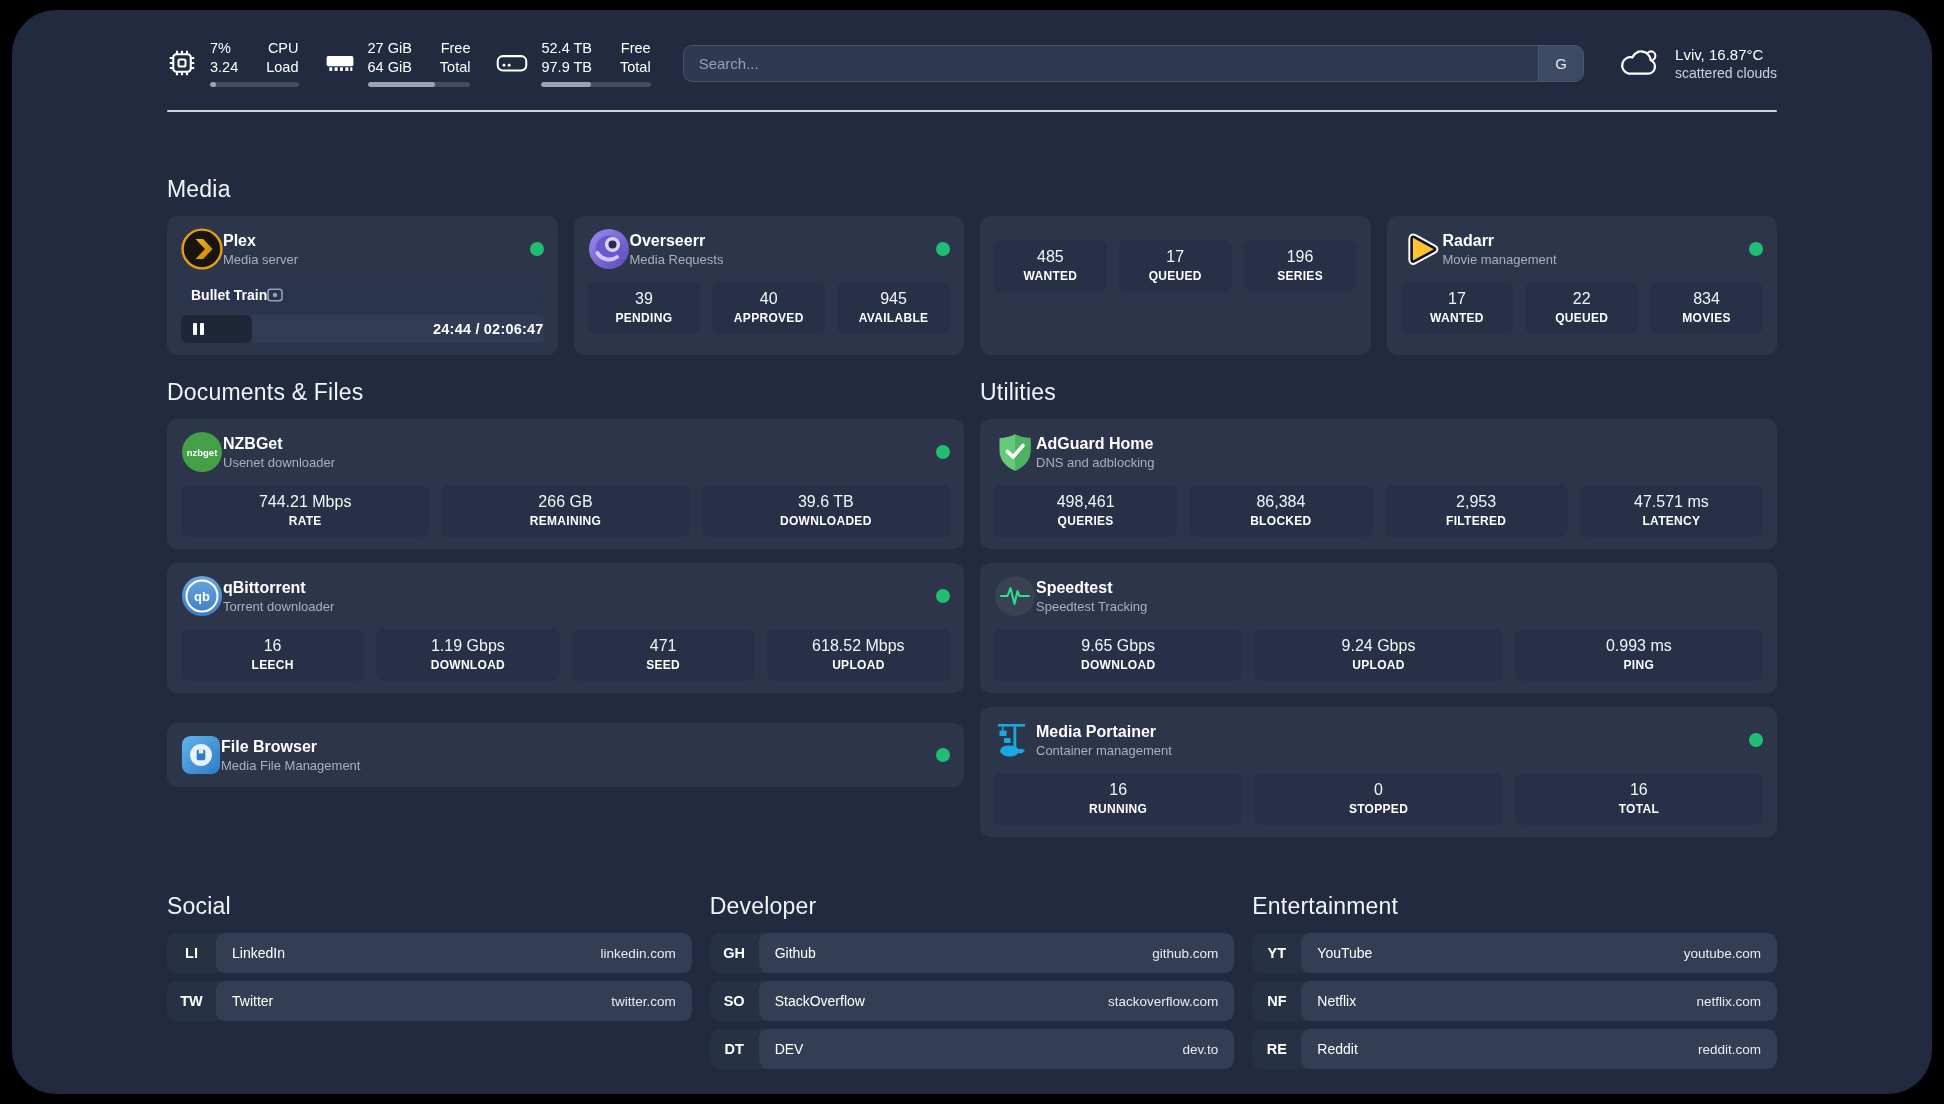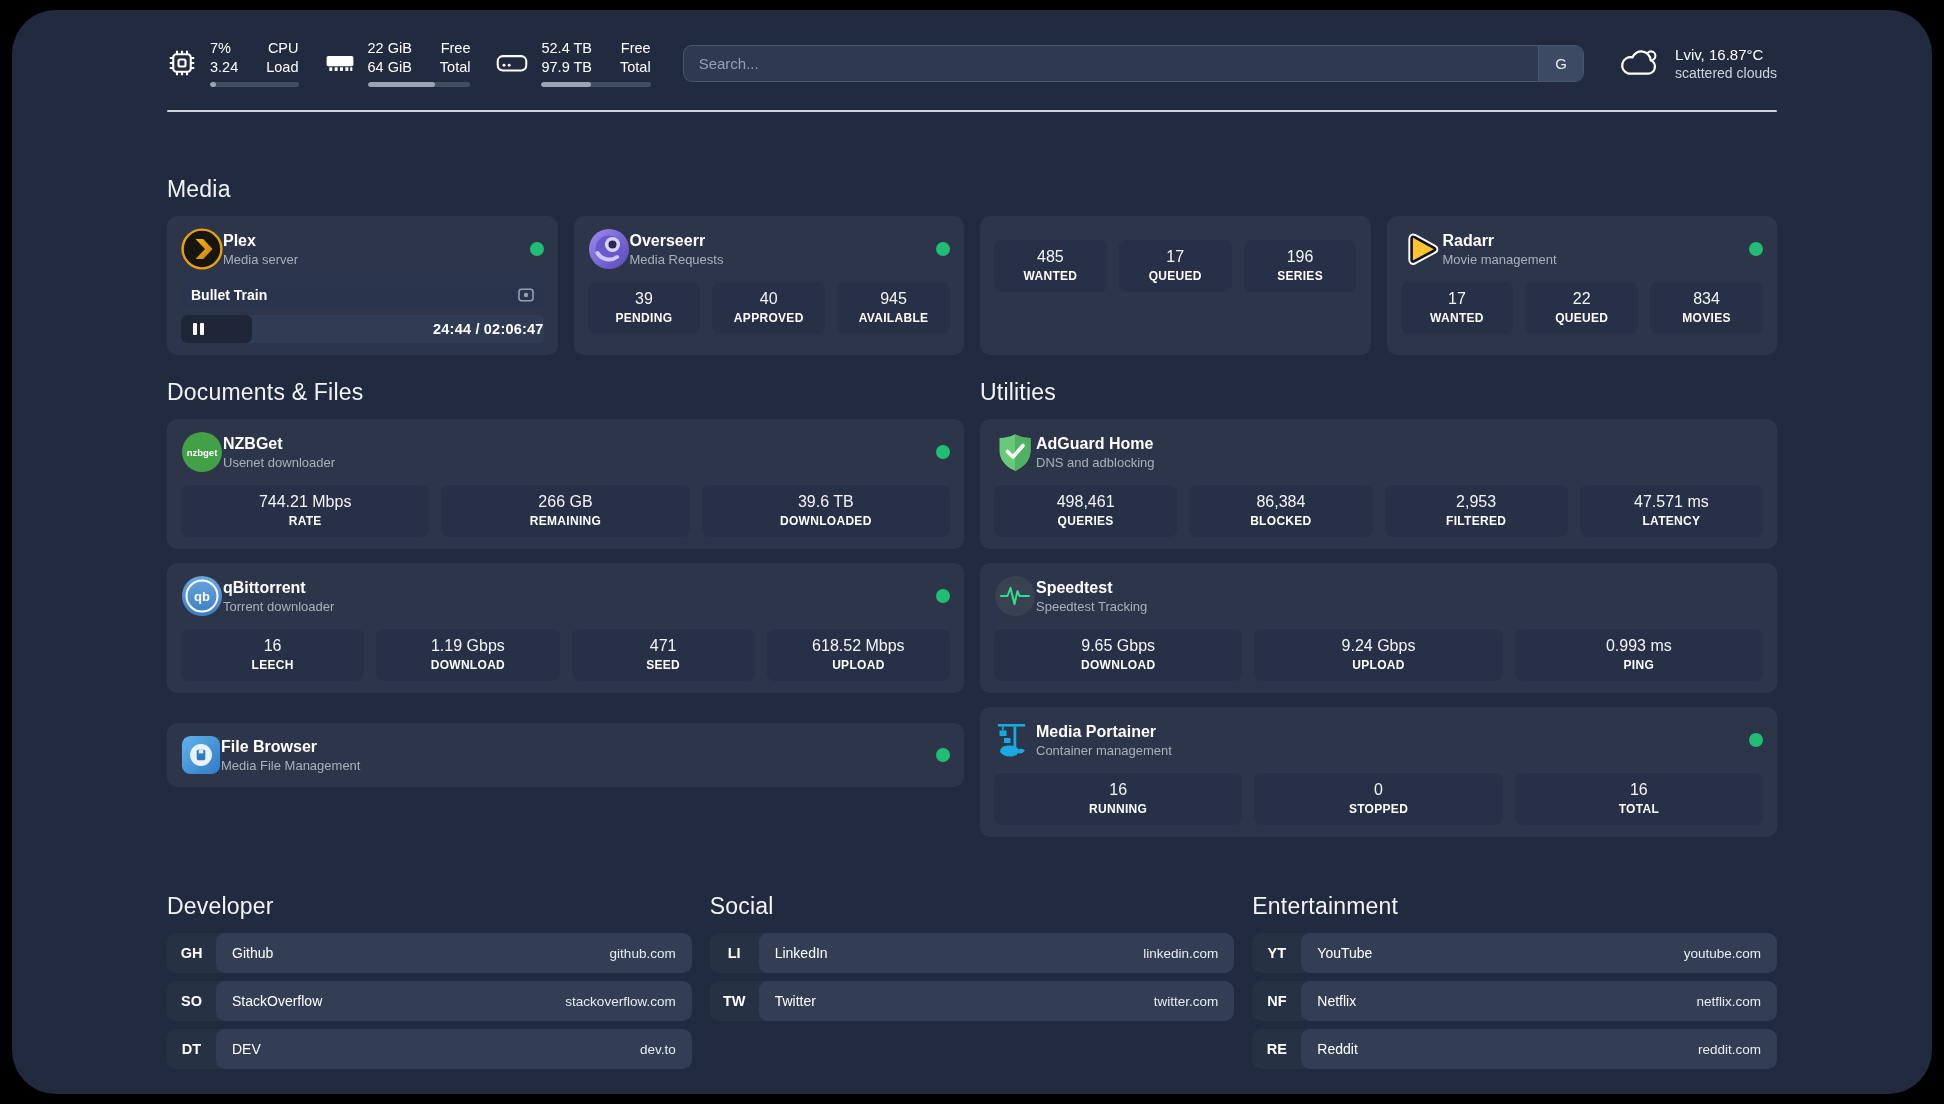--- a/index.html
+++ b/index.html
@@ -46,21 +46,21 @@
   .ctitles { display:flex; flex-direction:column; }
   .cname { font-size:16px; font-weight:600; }
   .csub { font-size:13px; color:#a9b0be; margin-top:2px; }
   .dot { width:14px; height:14px; border-radius:50%; background:#21bd74; margin-left:auto; flex:0 0 auto; }
   .stats { display:flex; gap:12px; margin-top:12px; }
   .stat { flex:1; background:#273046; border-radius:8px; text-align:center; padding:8px 6px 9px 6px; }
   .stat .v { font-size:16px; color:#f3f5f8; }
   .stat .l { font-size:12px; font-weight:700; margin-top:3px; letter-spacing:.3px; }
   
   .np1 { margin-top:11px; background:#2a344c; border-radius:6px; height:28px; display:flex;
-         align-items:center; justify-content:space-between; padding:0 10px; font-size:14px; font-weight:600; }
+         align-items:center; justify-content:flex-start; padding:0 10px; font-size:14px; font-weight:600; }
   .np2 { margin-top:6px; position:relative; background:#303b54; border-radius:6px; height:28px;
          display:flex; align-items:center; overflow:hidden; }
   .npfill { position:absolute; left:0; top:0; bottom:0; background:#1e2637; border-radius:6px; }
   .pause { position:relative; margin-left:12px; display:flex; gap:3.5px; cursor:default; }
   .pause span { width:3.5px; height:12px; background:#fff; border-radius:1px; }
   .nptime { position:absolute; right:0; font-size:14.5px; font-weight:700; letter-spacing:.2px; }
   
   .bm { display:flex; align-items:stretch; background:#273144; border-radius:9px; height:40px;
         overflow:hidden; cursor:pointer; }
   .bm + .bm { margin-top:8px; }
@@ -106,21 +106,21 @@
         <rect x="1.5" y="3.5" width="25" height="9.5" rx="1.5" fill="#fff"></rect>
         <rect x="4" y="14" width="2.8" height="3.4" fill="#fff"></rect>
           <rect x="9" y="14" width="2.8" height="3.4" fill="#fff"></rect>
         <rect x="14" y="14" width="2.8" height="3.4" fill="#fff"></rect>
           <rect x="19" y="14" width="2.8" height="3.4" fill="#fff"></rect>
         <rect x="23.5" y="14" width="2" height="3.4" fill="#fff"></rect>
       </svg>
       <div class="sysbody">
         <div class="sysrows">
           <div class="syscol">
-            <span>22 GiB</span>
+            <span>27 GiB</span>
             <span>64 GiB</span>
           </div>
           <div class="syscol lab">
             <span>Free</span>
             <span>Total</span>
           </div>
         </div>
         <div class="sysbar">
             <div class="fill" style="width: 66%;"></div>
           </div>
@@ -482,20 +482,40 @@
               <div class="l">TOTAL</div>
               </div>
           </div>
         </div>
       </div>
     </div>
   </div>
 
   <div class="grid3">
     <div>
+      <h2 class="sec-h">Social</h2>
+      <div>
+        <div class="bm">
+          <div class="bmabbr">LI</div>
+          <div class="bmmain">
+            <span class="bmname">LinkedIn</span>
+            <span class="bmurl">linkedin.com</span>
+          </div>
+        </div>
+        <div class="bm">
+          <div class="bmabbr">TW</div>
+          <div class="bmmain">
+            <span class="bmname">Twitter</span>
+            <span class="bmurl">twitter.com</span>
+          </div>
+        </div>
+      </div>
+    </div>
+
+    <div>
       <h2 class="sec-h">Developer</h2>
       <div>
         <div class="bm">
           <div class="bmabbr">GH</div>
           <div class="bmmain">
             <span class="bmname">Github</span>
             <span class="bmurl">github.com</span>
           </div>
         </div>
         <div class="bm">
@@ -503,40 +523,20 @@
           <div class="bmmain">
             <span class="bmname">StackOverflow</span>
             <span class="bmurl">stackoverflow.com</span>
           </div>
         </div>
         <div class="bm">
           <div class="bmabbr">DT</div>
           <div class="bmmain">
             <span class="bmname">DEV</span>
             <span class="bmurl">dev.to</span>
-          </div>
-        </div>
-      </div>
-    </div>
-
-    <div>
-      <h2 class="sec-h">Social</h2>
-      <div>
-        <div class="bm">
-          <div class="bmabbr">LI</div>
-          <div class="bmmain">
-            <span class="bmname">LinkedIn</span>
-            <span class="bmurl">linkedin.com</span>
-          </div>
-        </div>
-        <div class="bm">
-          <div class="bmabbr">TW</div>
-          <div class="bmmain">
-            <span class="bmname">Twitter</span>
-            <span class="bmurl">twitter.com</span>
           </div>
         </div>
       </div>
     </div>
 
     <div>
       <h2 class="sec-h">Entertainment</h2>
       <div>
         <div class="bm">
           <div class="bmabbr">YT</div>

